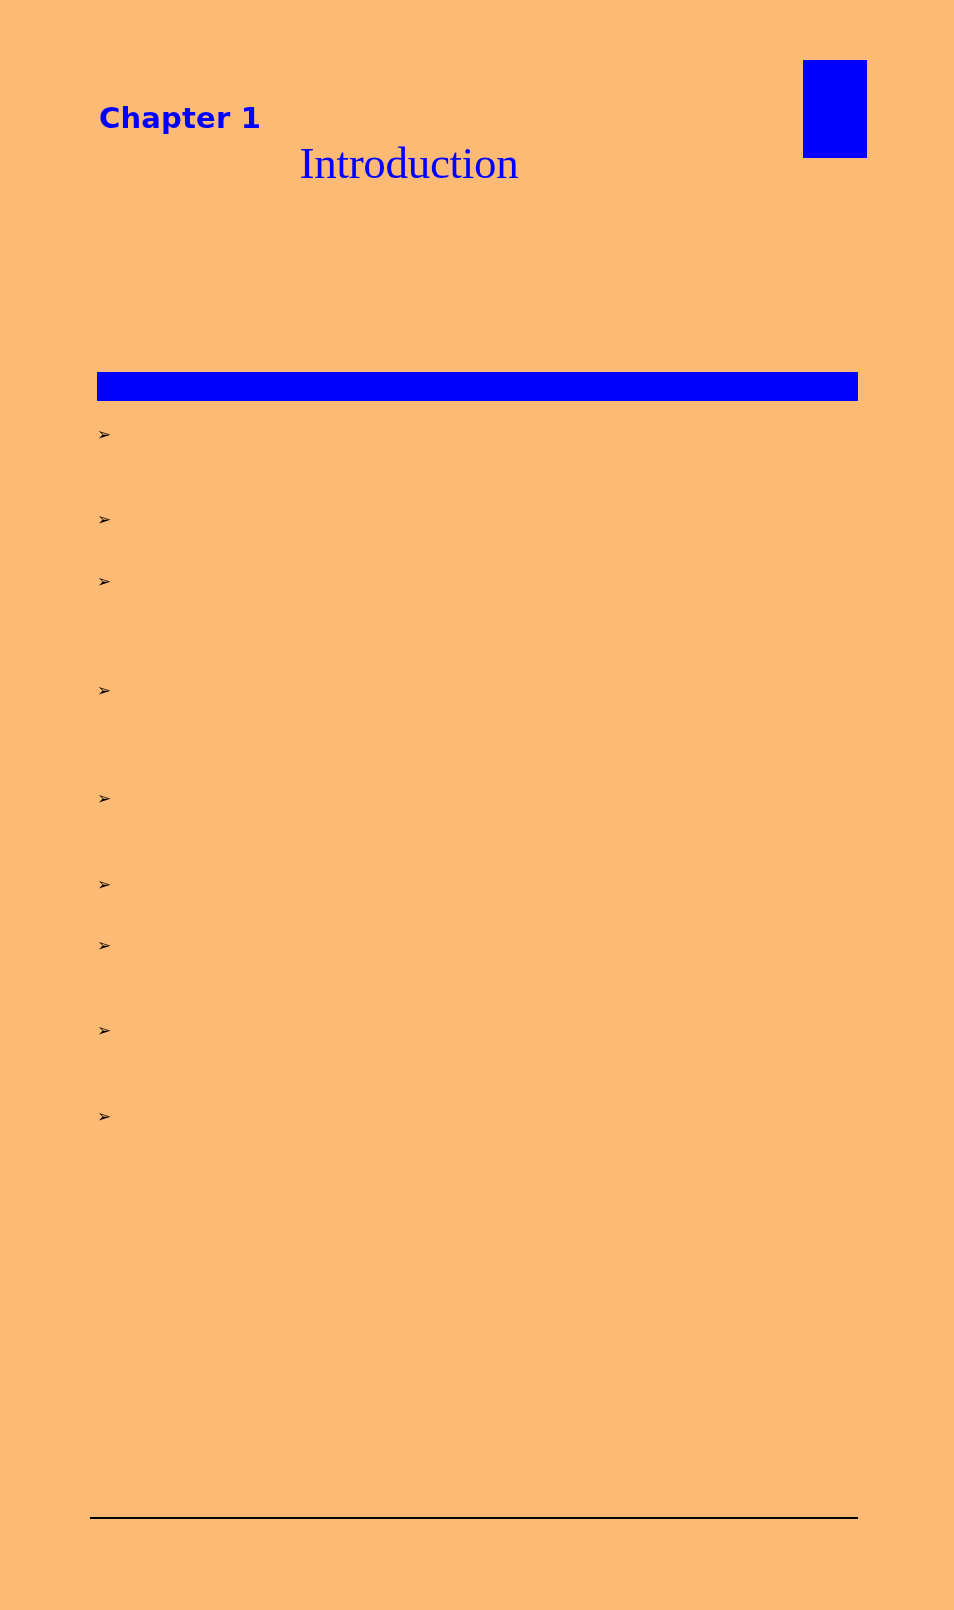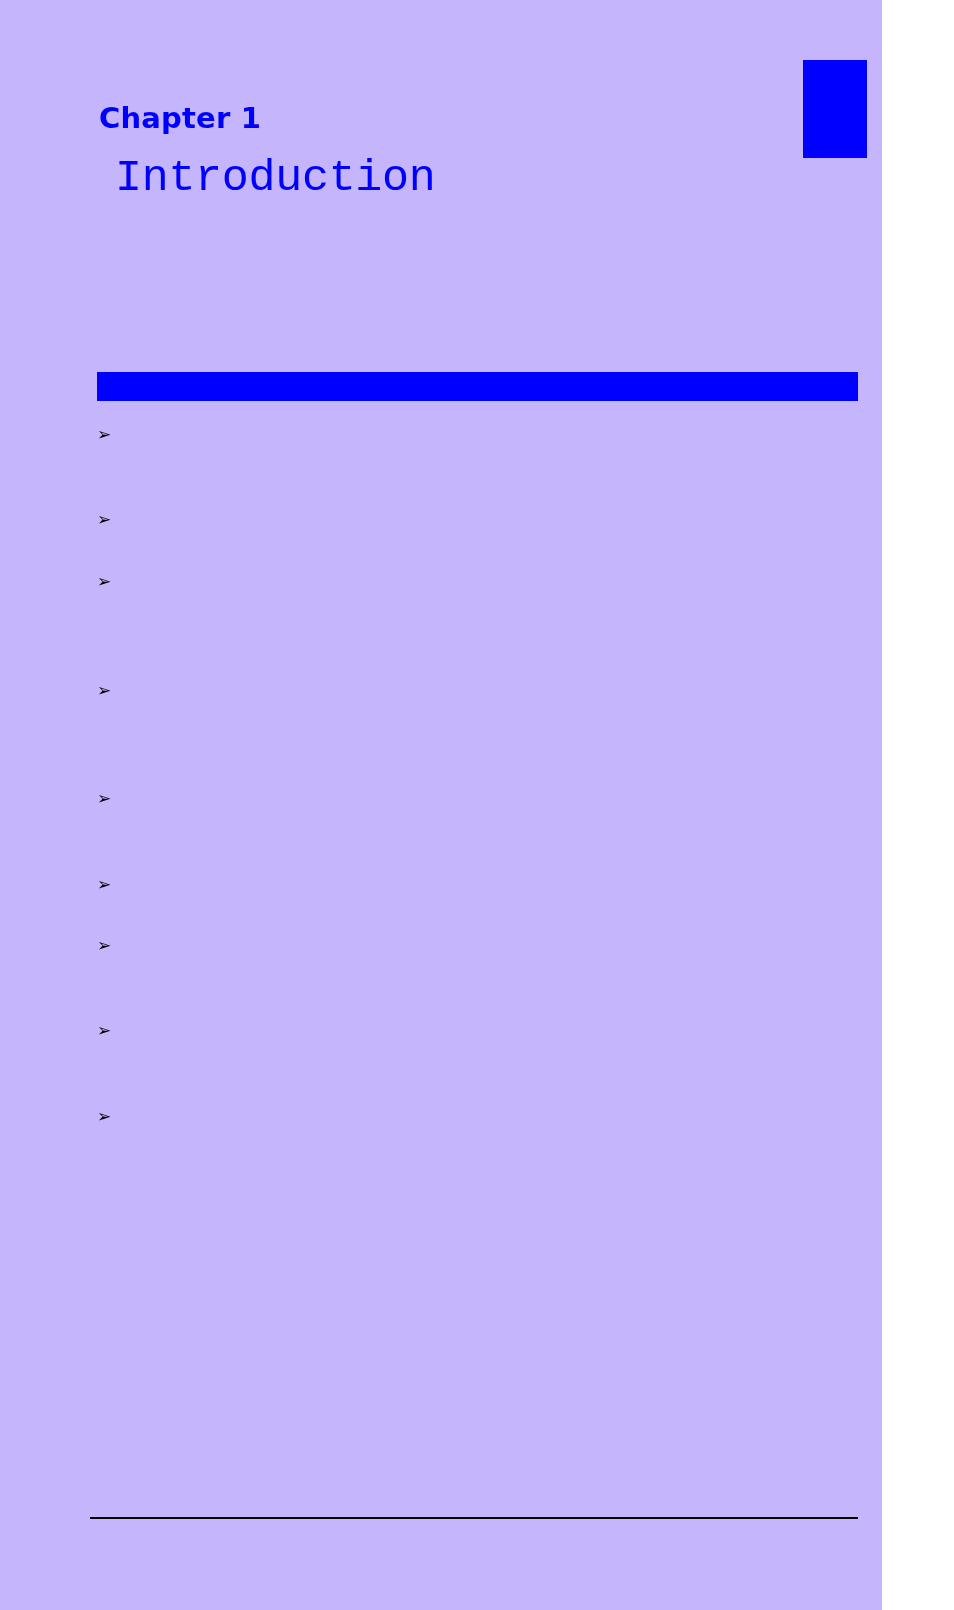--- a/index.html
+++ b/index.html
@@ -5,23 +5,23 @@
   html, body {
     margin: 0;
     padding: 0;
     background: #ffffff;
   }
   body {
     font-family: "Liberation Sans", sans-serif;
   }
   .page {
     position: relative;
-    width: 882px;
+    width: 954px;
     height: 1610px;
-    background: #c4b5fd;
+    background: #fdba74;
     overflow: hidden;
   }
 
   
   .chapter-tab {
     position: absolute;
     left: 803px;
     top: 60px;
     width: 64px;
     height: 98px;
@@ -42,27 +42,28 @@
     font-size: 29px;
     font-weight: bold;
     line-height: 36px;
     letter-spacing: 0.2px;
     margin: 0;
     white-space: pre;
   }
   .chapter-title {
     display: block;
     color: #0000ff;
-    font-family: Liberation Mono, monospace;
+    font-family: Liberation Serif, serif;
     font-size: 45px;
     font-weight: normal;
     line-height: 54px;
     letter-spacing: -0.3px;
-    margin: 16px;
-    white-space: pre;
+    margin: 0;
+    white-space: pre;
+    text-align: center;
   }
 
   
   .section-bar {
     position: absolute;
     left: 97px;
     top: 372px;
     width: 761px;
     height: 29px;
     background: #0000ff;

